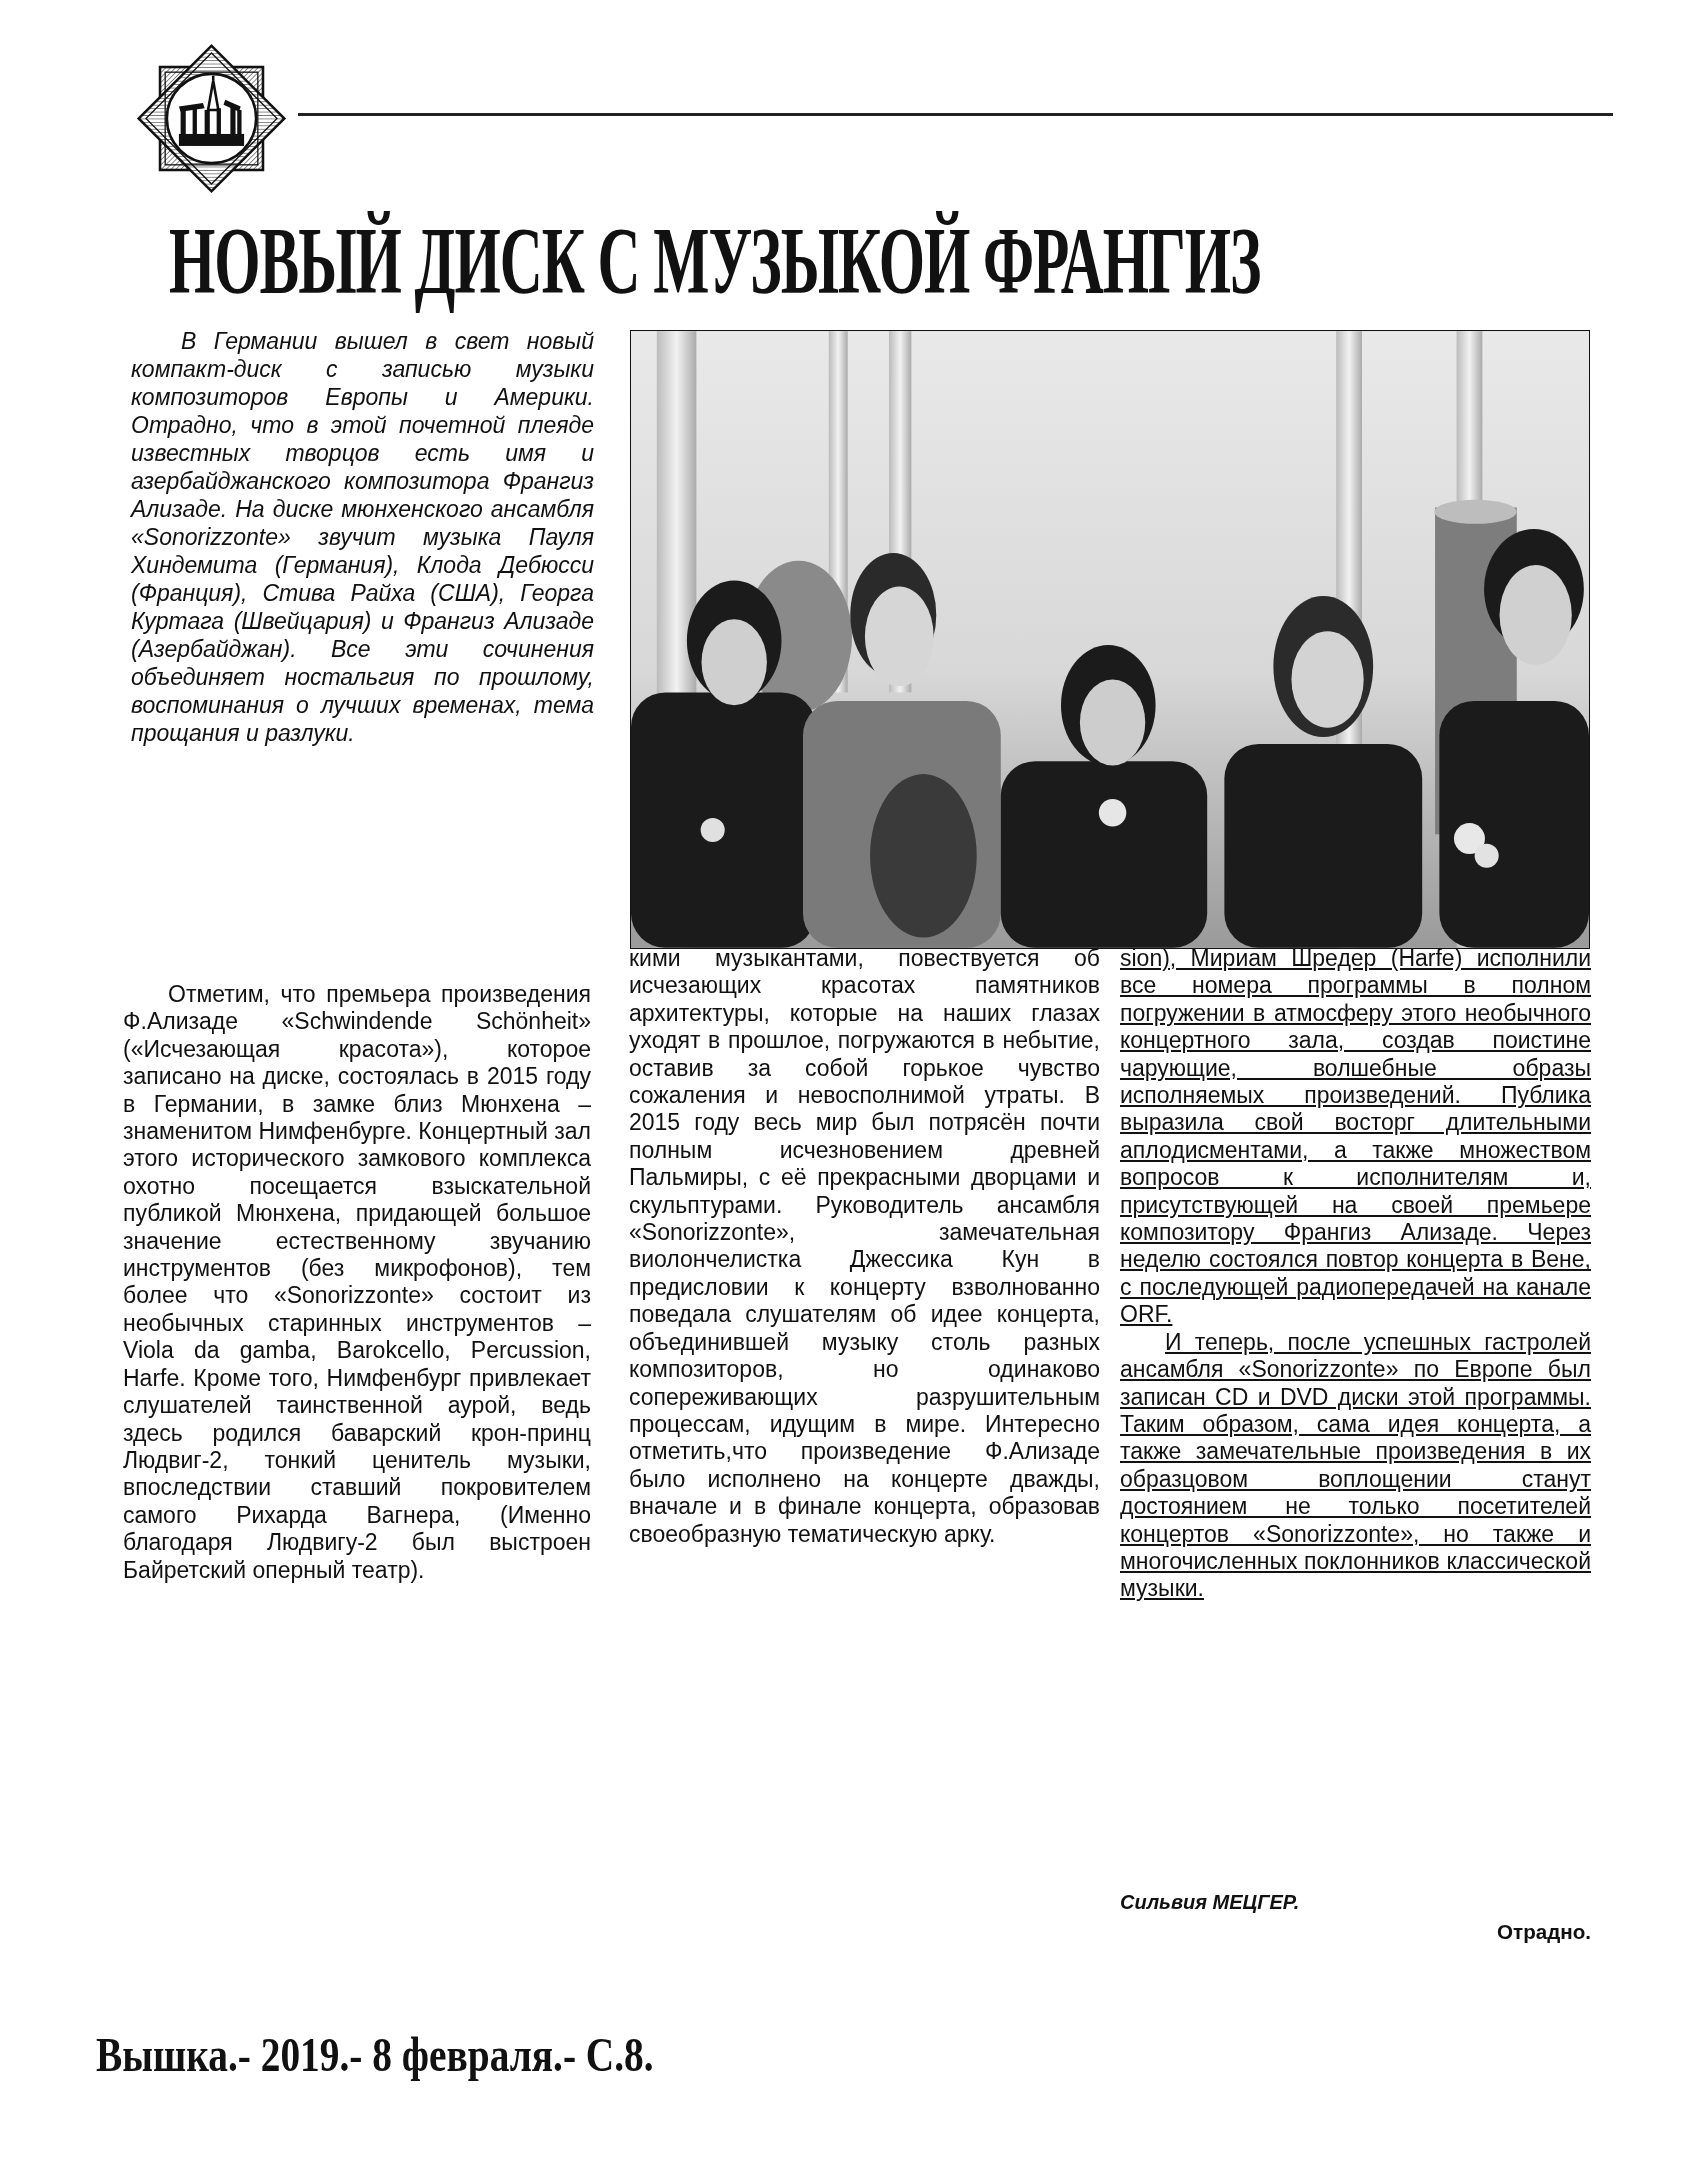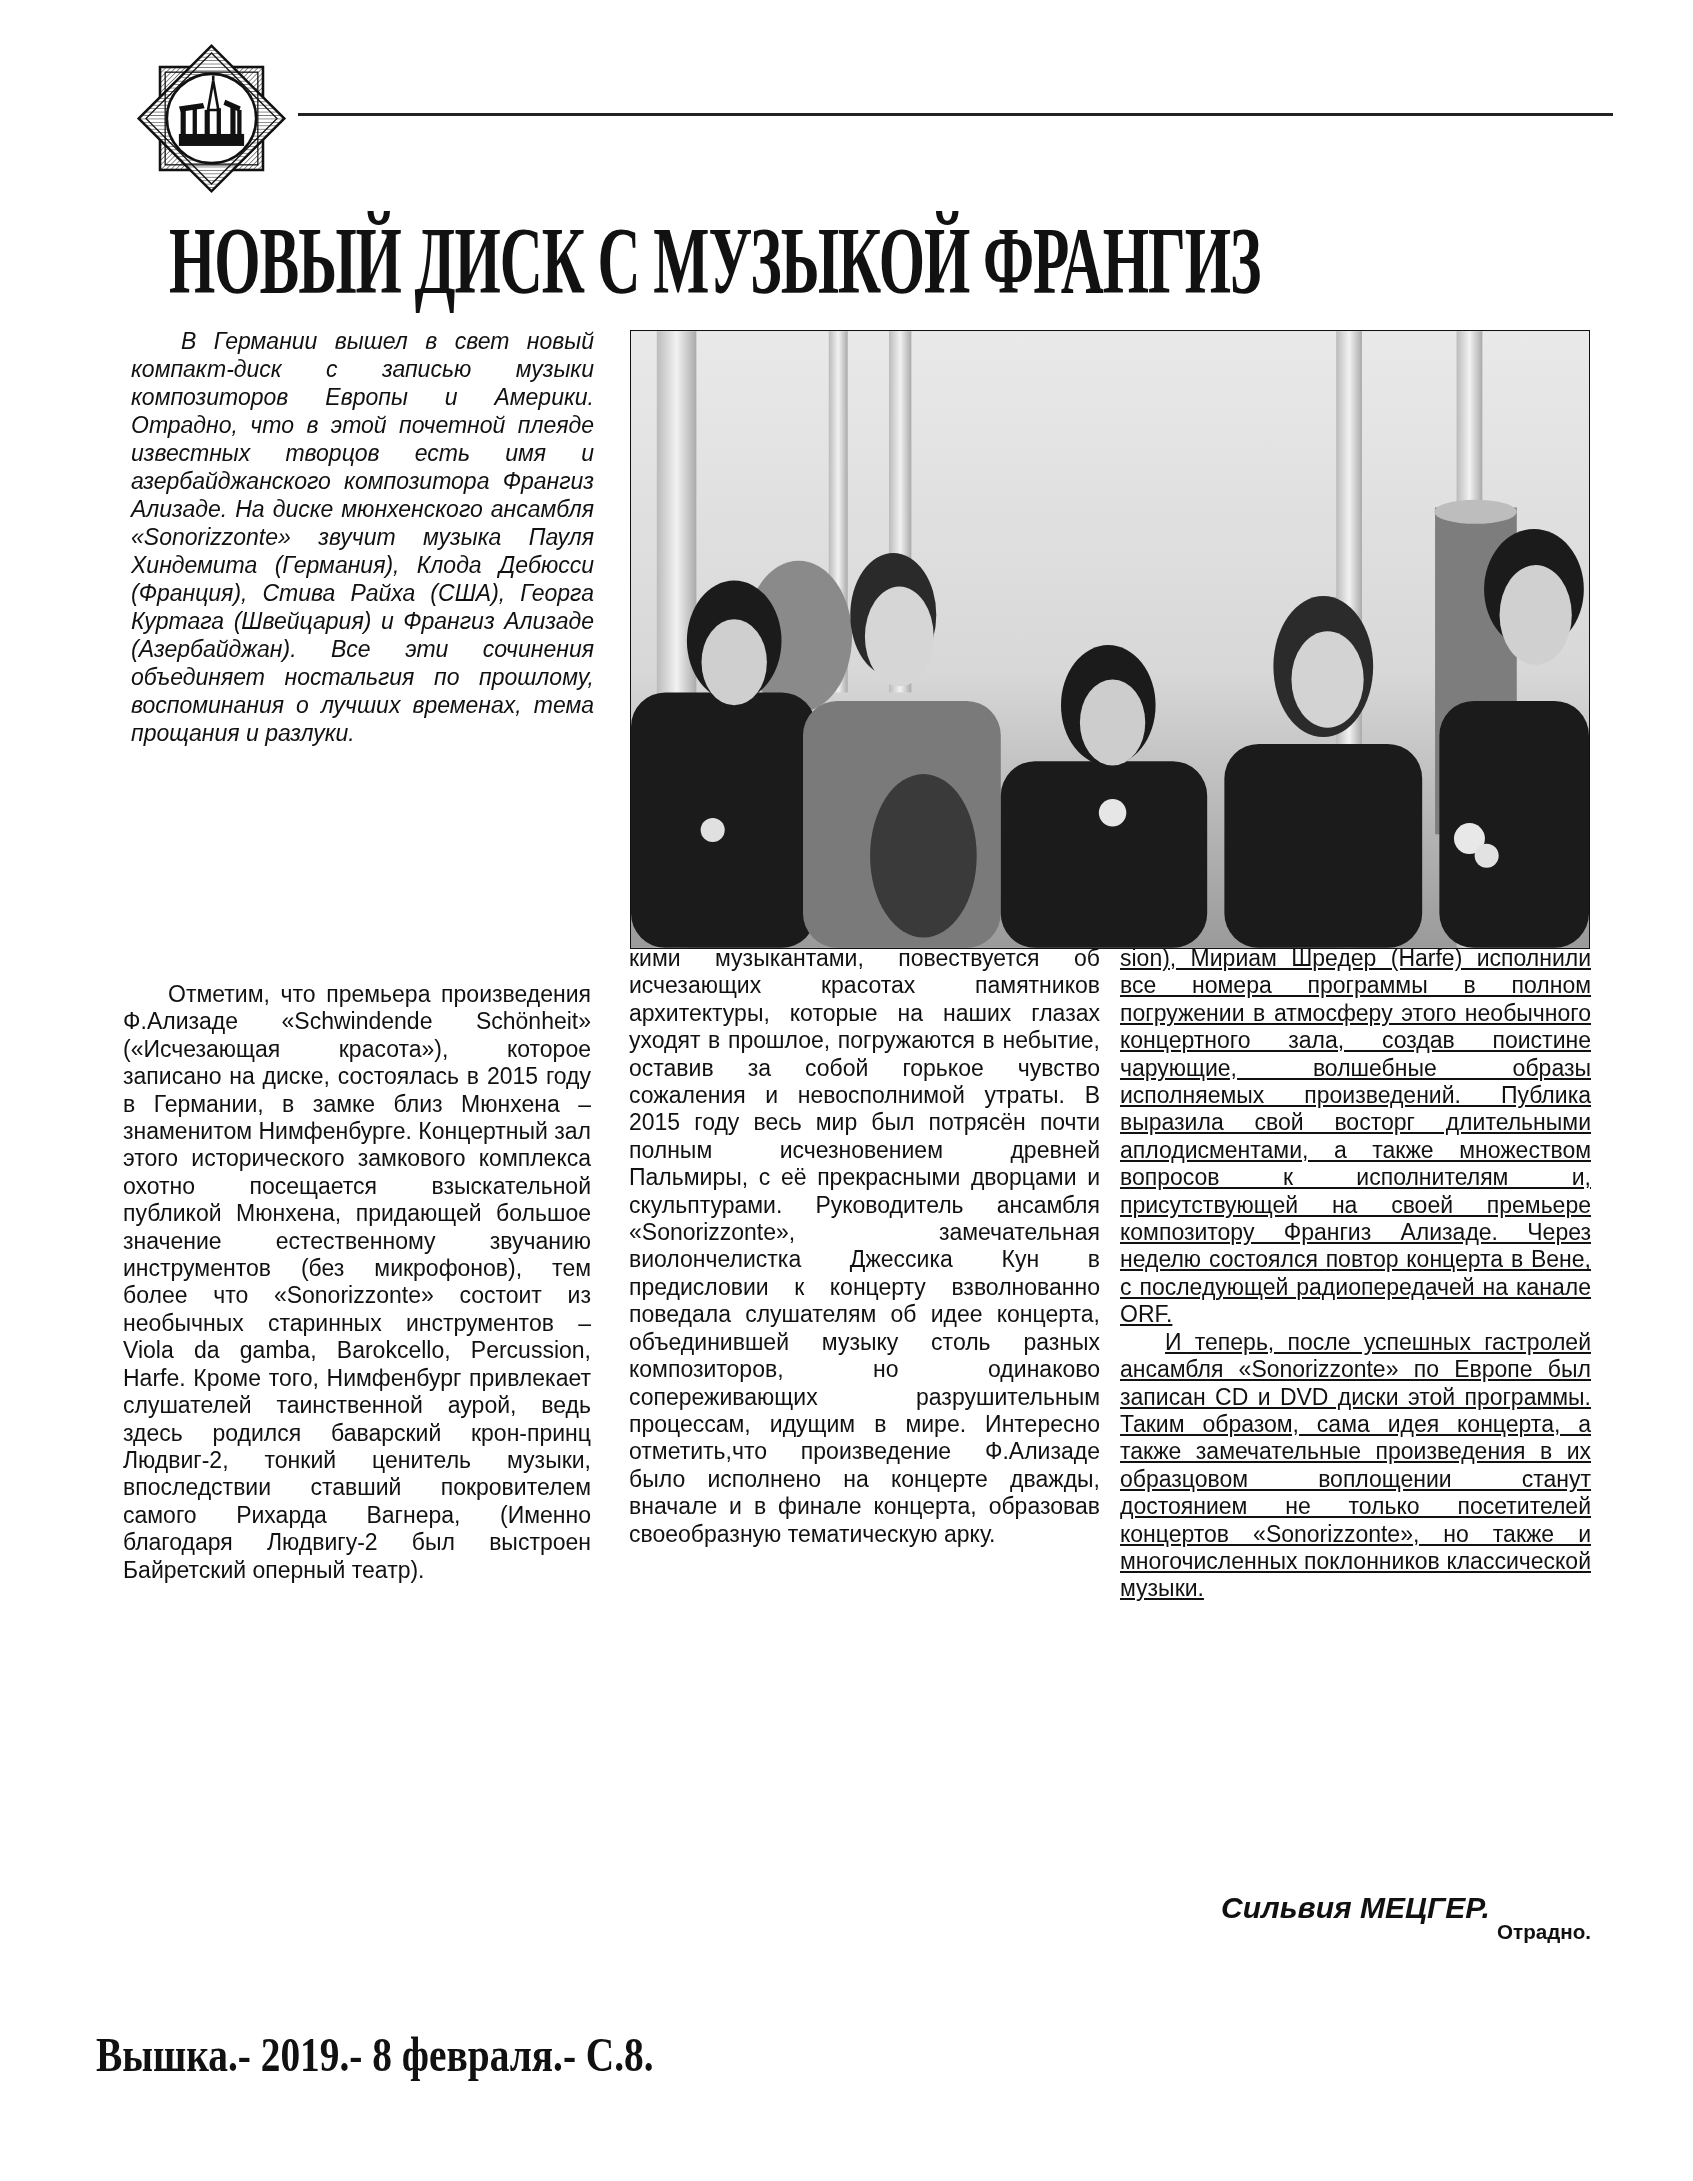--- a/index.html
+++ b/index.html
@@ -37,23 +37,23 @@
     font-size: 23px; line-height: 27.4px; text-align: justify;
   }
   .col p { margin: 0; }
   .col p.indent { text-indent: 45px; }
   .col p.cont { text-indent: 0; }
   #col1 { left: 123px; top: 981px; width: 468px; }
   #col2 { left: 585px; top: 945px; width: 471px; margin-left: 44px; }
   #col3 { left: 1120px; top: 945px; width: 471px; text-decoration: underline; }
 
   #byline-author {
-    position: absolute; left: 1120px; top: 1891px; width: 471px; text-align: center;
+    position: absolute; left: 1120px; top: 1891px; width: 471px; text-align: left;
     font-family: "Liberation Sans", "DejaVu Sans", sans-serif;
-    font-weight: bold; font-style: italic; font-size: 30px;
+    font-weight: bold; font-style: italic; font-size: 20px;
   }
   #byline-city {
     position: absolute; left: 1120px; top: 1920px; width: 471px; text-align: right;
     font-family: "Liberation Sans", "DejaVu Sans", sans-serif;
     font-weight: bold; font-size: 20.6px;
   }
 
   #citation {
     left: 96px; top: 2029px; white-space: nowrap;
     font-family: "Liberation Serif", "DejaVu Serif", serif;

